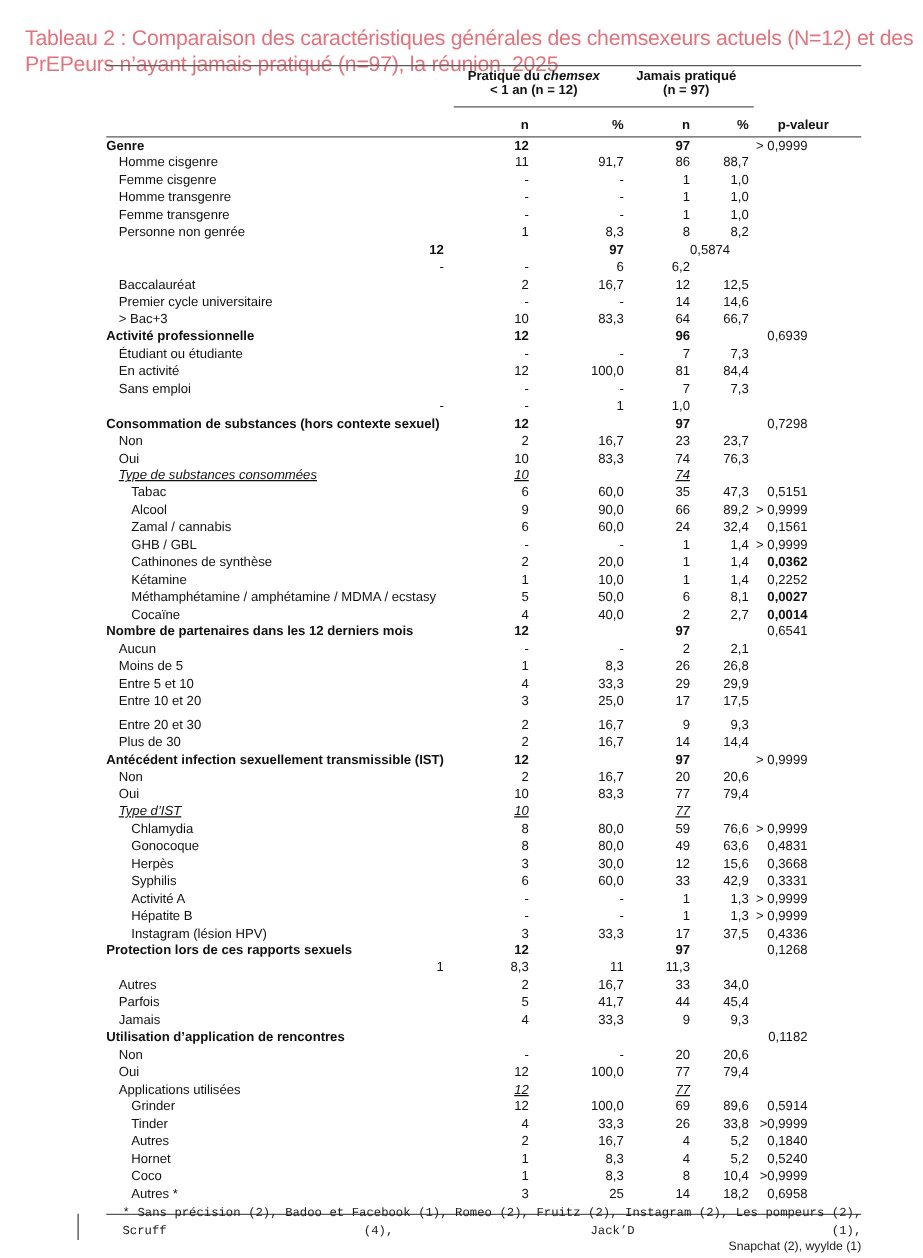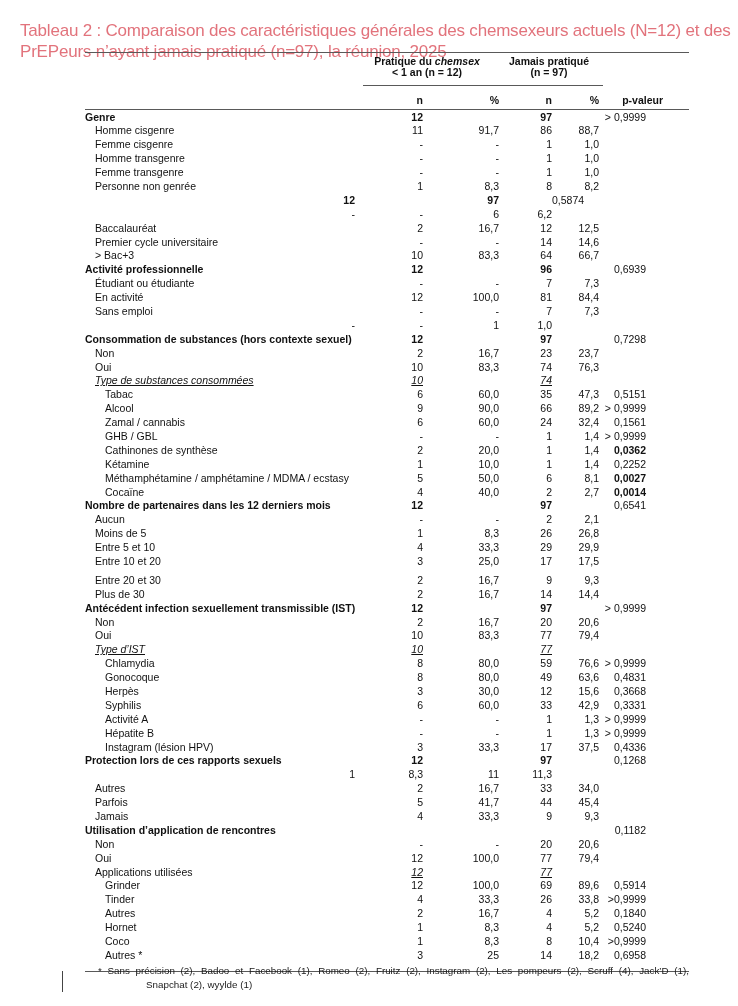--- a/index.html
+++ b/index.html
@@ -50,22 +50,22 @@
   .trow.subheader-plain .n{font-style:italic;text-decoration:underline;}
   .trow.subitem .label{padding-left:20px;}
   .trow.gap{margin-top:5px;}
   .rows{padding-top:1px;}
   .bottom-rule{margin-top:8px;}
   
   .footnote{
     position:absolute;left:98px;top:964px;width:591px;
     font-size:9.8px;line-height:13.5px;color:#1a1a1a;
   }
-  .footnote .f1{text-align:justify;text-align-last:justify;}
-  .footnote .f2{text-align:left;margin-left:48px;}
+  .footnote .f1{text-align:justify;text-align-last:justify;font-family:Liberation Mono, monospace;}
+  .footnote .f2{text-align:right;}
   
   .cursor-mark{
     position:absolute;left:62px;top:971px;width:1.2px;height:21px;background:#444;
   }
 </style>
 </head>
 <body>
 
 <div class="title" style="color: rgb(226, 115, 124);">
   <span class="tline">Tableau 2 : Comparaison des caractéristiques générales des chemsexeurs actuels (N=12) et des</span>

